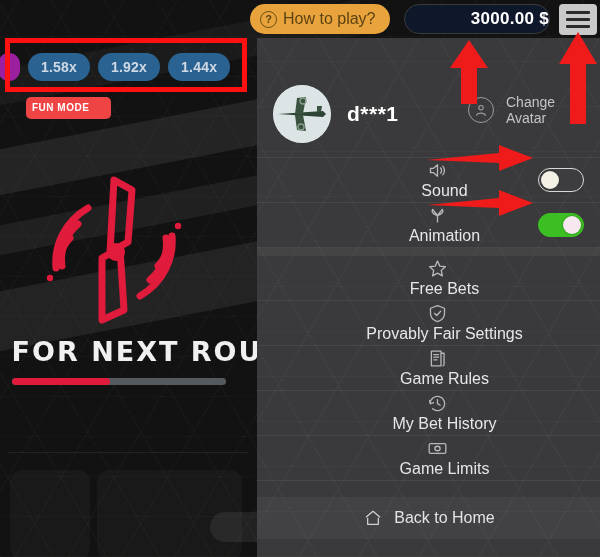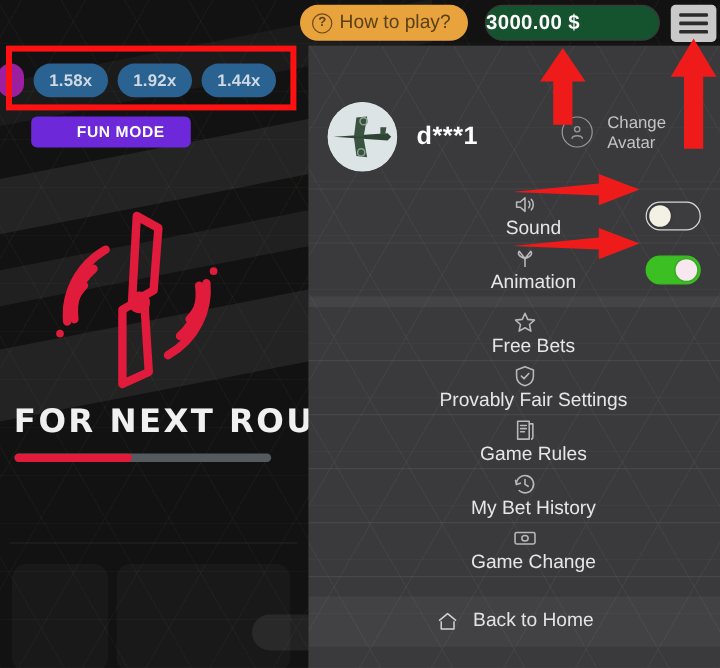--- a/index.html
+++ b/index.html
@@ -45,23 +45,23 @@
     background:#2a6391;
     letter-spacing:.2px;
   }
   .chip.purple{
     background:#9c1fa0; width:22px; min-width:22px; padding:0;
     margin-left:-14px; overflow:hidden; color:transparent;
   }
 
   #fun-mode{
     position:absolute; left:26px; top:97px;
-    background:#6d28d9; color:#fff;
-    font-size:13px; font-weight:bold; letter-spacing:.5px;
-    padding:5px 22px 6px 38px; border-radius:5px;
+    background:#ef4444; color:#fff;
+    font-size:10px; font-weight:bold; letter-spacing:.5px;
+    padding:5px 22px 6px 6px; border-radius:5px;
   }
 
   
   #propeller{
     position:absolute; left:28px; top:168px; width:160px; height:168px;
   }
   
   #waiting-text{
     position:absolute; left:-24px; top:336px; width:300px;
     color:#f0f0f0; font-size:27px; font-weight:bold;
@@ -100,22 +100,22 @@
     display:flex; align-items:center; gap:6px; padding:0 14px 0 10px;
     color:#5c4212; font-size:16px;
   }
   #how-to-play .q{
     width:17px; height:17px; border:1.6px solid #6a4c16; border-radius:50%;
     display:flex; align-items:center; justify-content:center;
     font-size:11px; font-weight:bold; line-height:1;
   }
   #balance-box{
     position:absolute; left:404px; top:4px; width:146px; height:30px;
-    border:1px solid #3a3a3a; border-radius:15px; background:#14532d;
-    display:flex; align-items:center; justify-content:flex-start;
+    border:1px solid #3a3a3a; border-radius:15px; background:#0f172a;
+    display:flex; align-items:center; justify-content:flex-end;
     color:#ffffff; font-size:17px; font-weight:bold; letter-spacing:.3px;
   }
   #menu-button{
     position:absolute; left:559px; top:4px; width:38px; height:31px;
     background:#c9c9c9; border-radius:4px;
     display:flex; flex-direction:column; justify-content:center;
     align-items:center; gap:4px;
   }
   #menu-button span{ display:block; width:24px; height:3px; background:#2b2b2b; border-radius:1px;}
 
@@ -345,21 +345,21 @@
     <div class="mi-label">My Bet History</div>
   </div>
 
   <div class="menu-item">
     <div class="mi-ico">
       <svg viewBox="0 0 24 24" width="21" height="21" fill="none" stroke="#b8b8ba" stroke-width="1.5" stroke-linejoin="round">
         <rect x="2.5" y="6.5" width="19" height="11" rx="1.6"></rect>
         <ellipse cx="12" cy="12" rx="3" ry="2.6"></ellipse>
       </svg>
     </div>
-    <div class="mi-label">Game Change</div>
+    <div class="mi-label">Game Limits</div>
   </div>
 
   <div id="back-home">
     <div class="bh-ico">
       <svg viewBox="0 0 24 24" width="20" height="20" fill="none" stroke="#d2d2d4" stroke-width="1.5" stroke-linejoin="round">
         <path d="M3.5 11 L12 4 L20.5 11"></path>
         <path d="M5.6 11.6 V19.5 H18.4 V11.6"></path>
       </svg>
     </div>
     <div>Back to Home</div>

